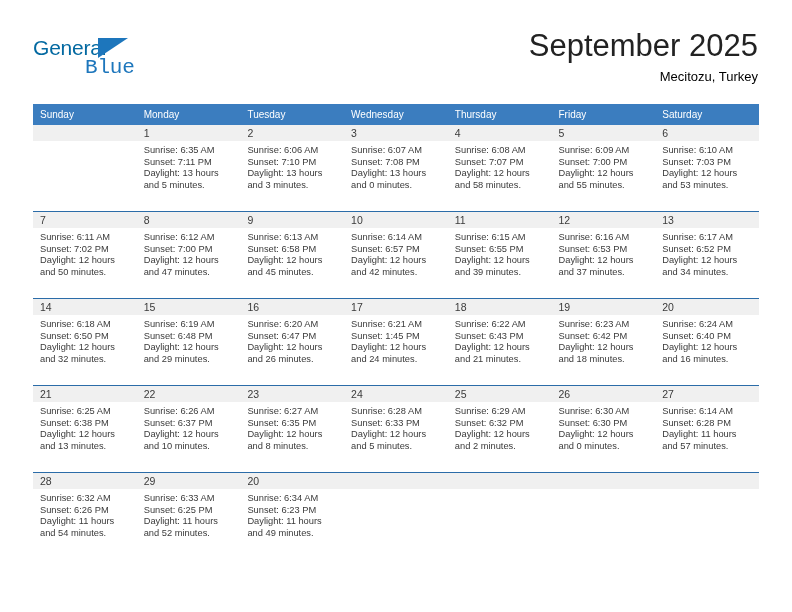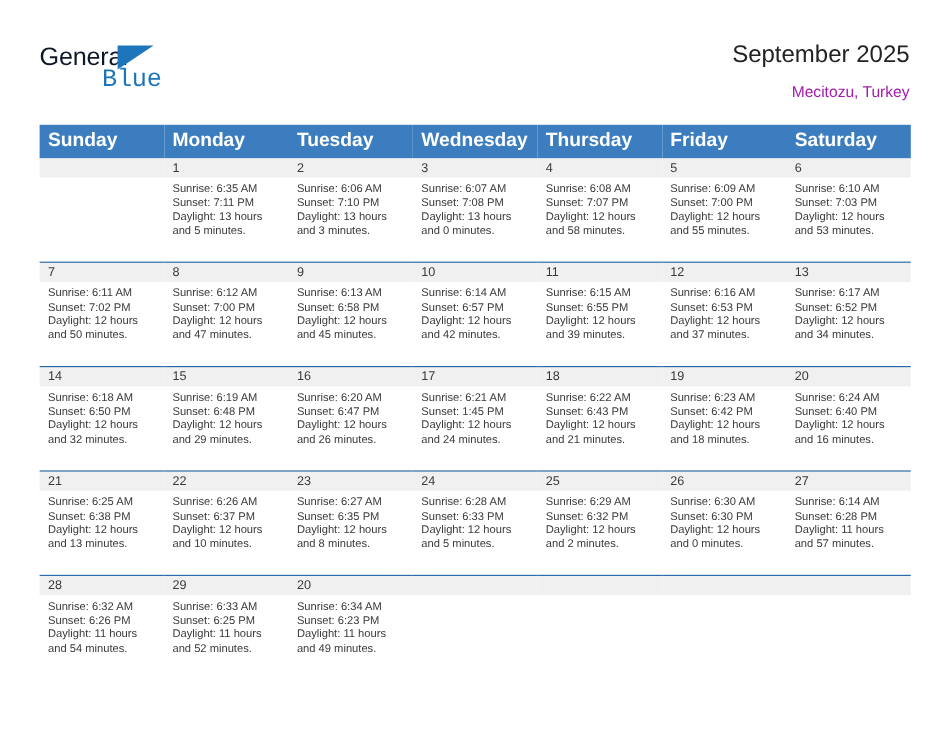--- a/index.html
+++ b/index.html
@@ -36,21 +36,21 @@
     top: 36px;
     width: 120px;
     height: 48px;
   }
   .logo-general {
     position: absolute;
     left: 0;
     top: 0;
     font-size: 21px;
     letter-spacing: -0.2px;
-    color: #0f172a;
+    color: #0369a1;
     font-family: "Liberation Sans", sans-serif;
   }
   .logo-blue {
     position: absolute;
     left: 24px;
     top: 20px;
     font-size: 21px;
     letter-spacing: -0.2px;
     color: #1d76bc;
     font-family: Liberation Mono, monospace;
@@ -66,51 +66,51 @@
     border-bottom: 20px solid transparent;
   }
 
   .title-block {
     position: absolute;
     right: 34px;
     top: 30px;
     text-align: right;
   }
   .cal-title {
-    font-size: 20px;
+    font-size: 31px;
     font-weight: normal;
     color: #222222;
     line-height: 32px;
     white-space: nowrap;
     text-align: center;
   }
   .cal-subtitle {
     font-size: 13px;
     font-weight: normal;
-    color: #a21caf;
+    color: #000000;
     line-height: 18px;
     margin-top: 6px;
     white-space: nowrap;
   }
 
   
   .calendar {
     position: absolute;
     left: 33px;
     top: 104px;
     width: 726px;
     border-collapse: collapse;
     table-layout: fixed;
   }
 
   .calendar th {
     background: #3b7dbf;
     color: #ffffff;
-    font-size: 16px;
-    font-weight: bold;
+    font-size: 10px;
+    font-weight: normal;
     text-align: left;
     padding: 5px 0 5px 7px;
     height: 11px;
     border: none;
   }
 
   .weekrow > td {
     vertical-align: top;
     padding: 0;
     border: none;

